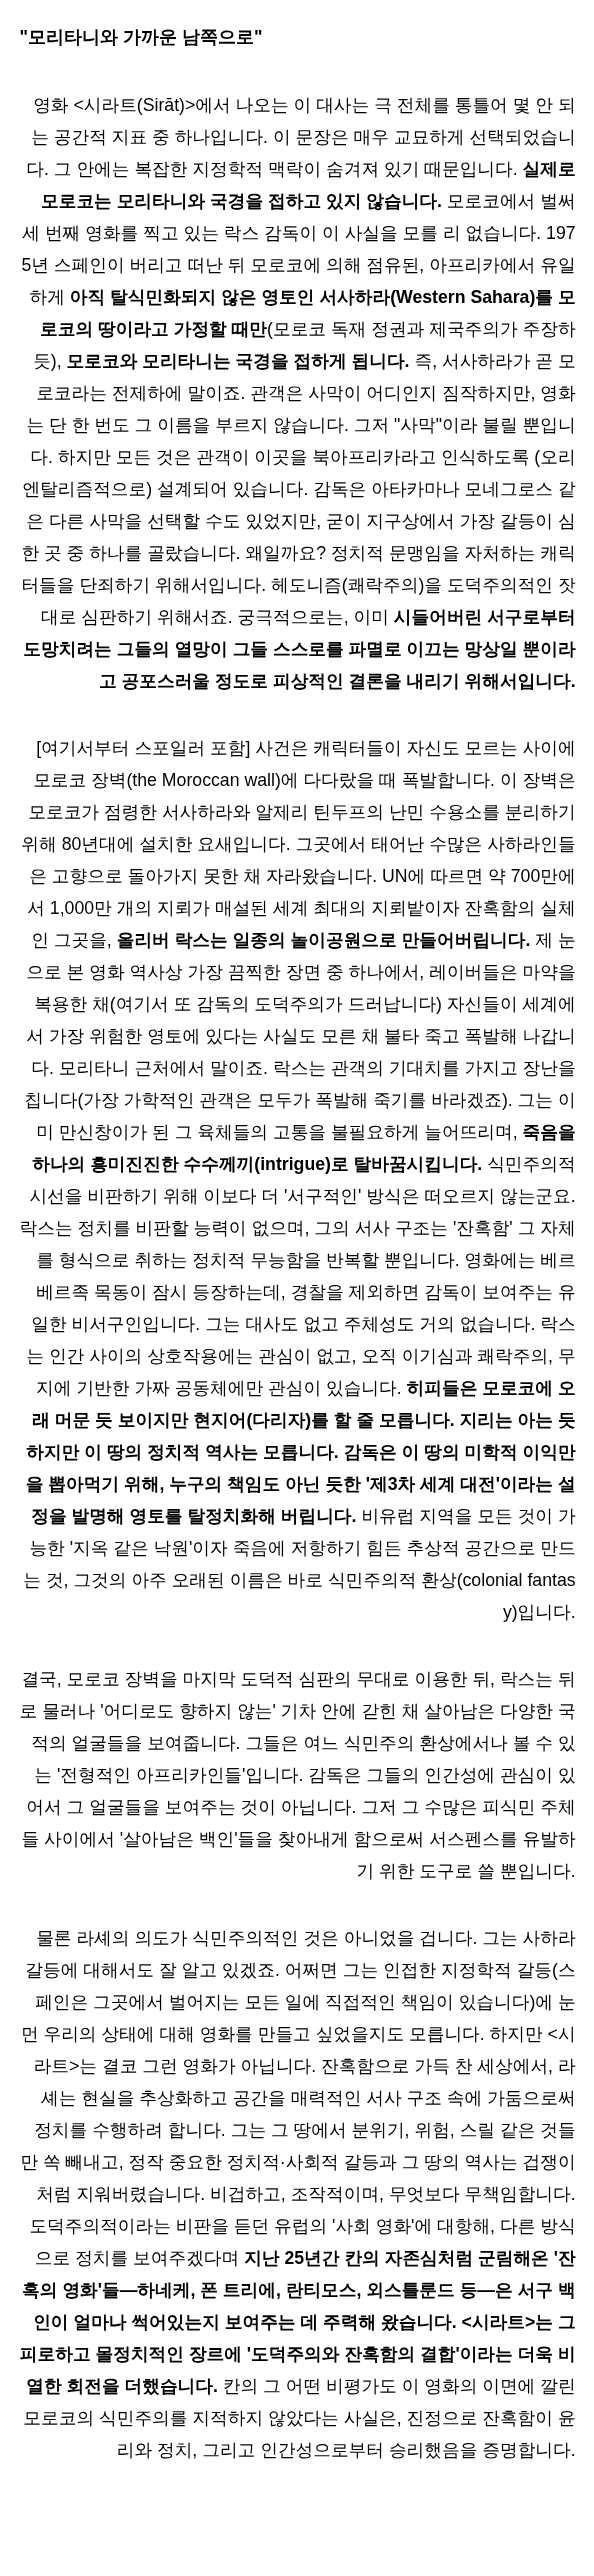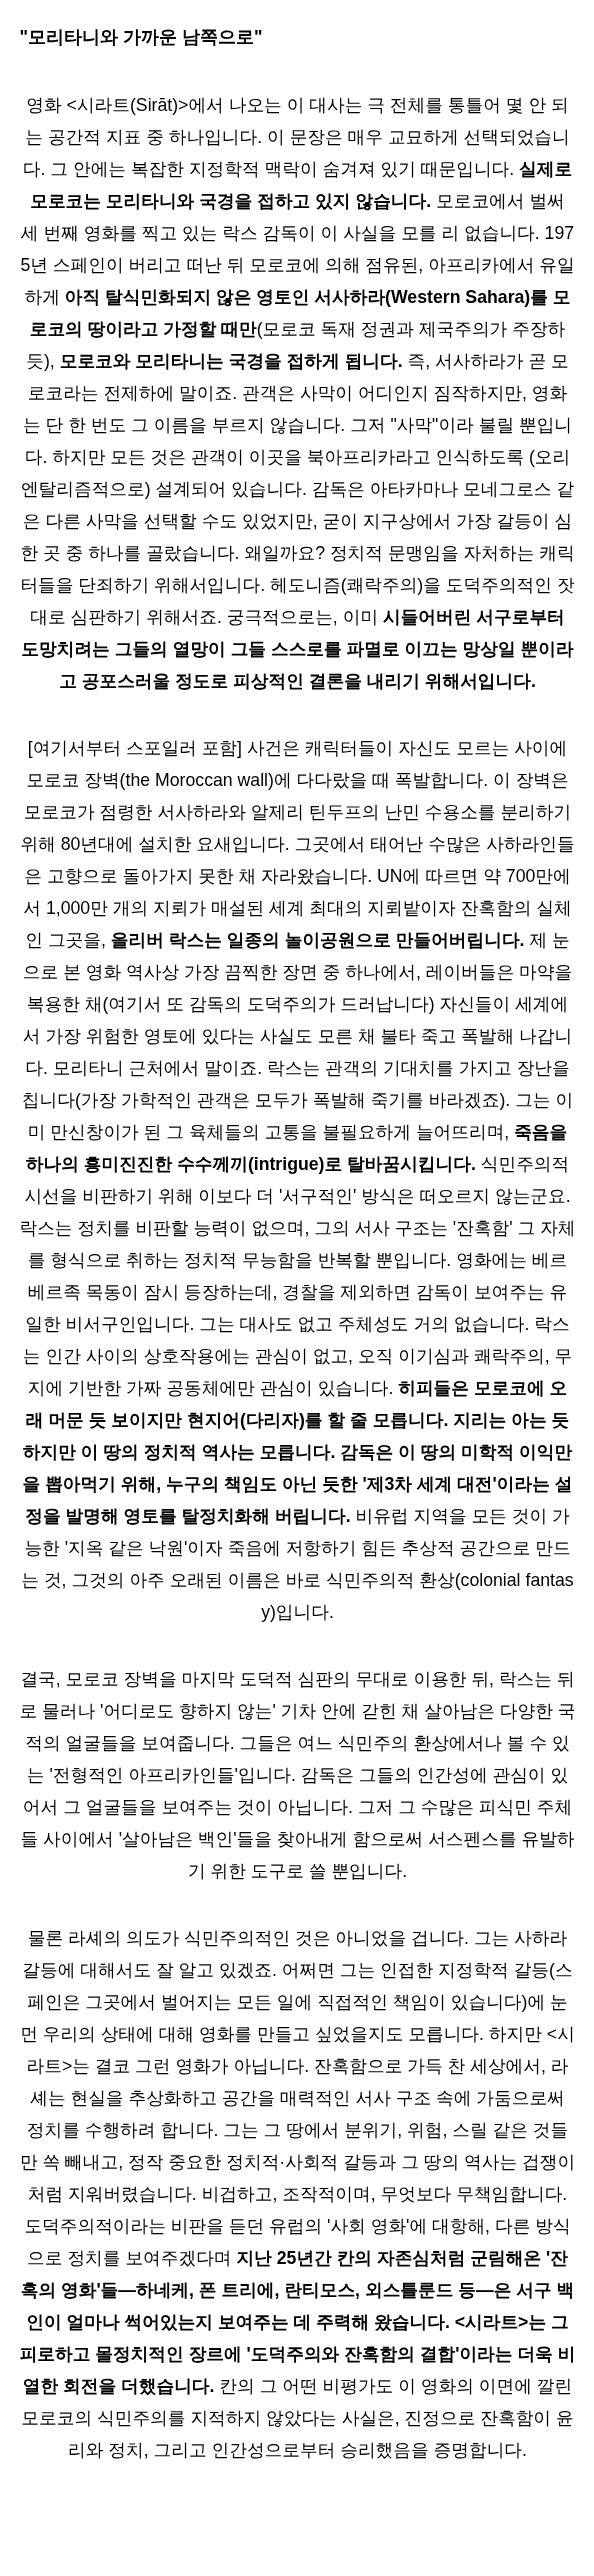--- a/index.html
+++ b/index.html
@@ -23,21 +23,21 @@
     margin: 0 0 39px 0;
     color: #000000;
   }
   .para {
     font-size: 17.7px;
     line-height: 32px;
     margin: 0 0 35px 0;
     word-break: break-all;
     overflow-wrap: break-word;
     color: #000000;
-    text-align: center;
+    text-align: right;
   }
   .para:last-child {
     margin-bottom: 16px;
   }
   .para strong {
     font-weight: 700;
   }
 </style>
 </head>
 <body>

